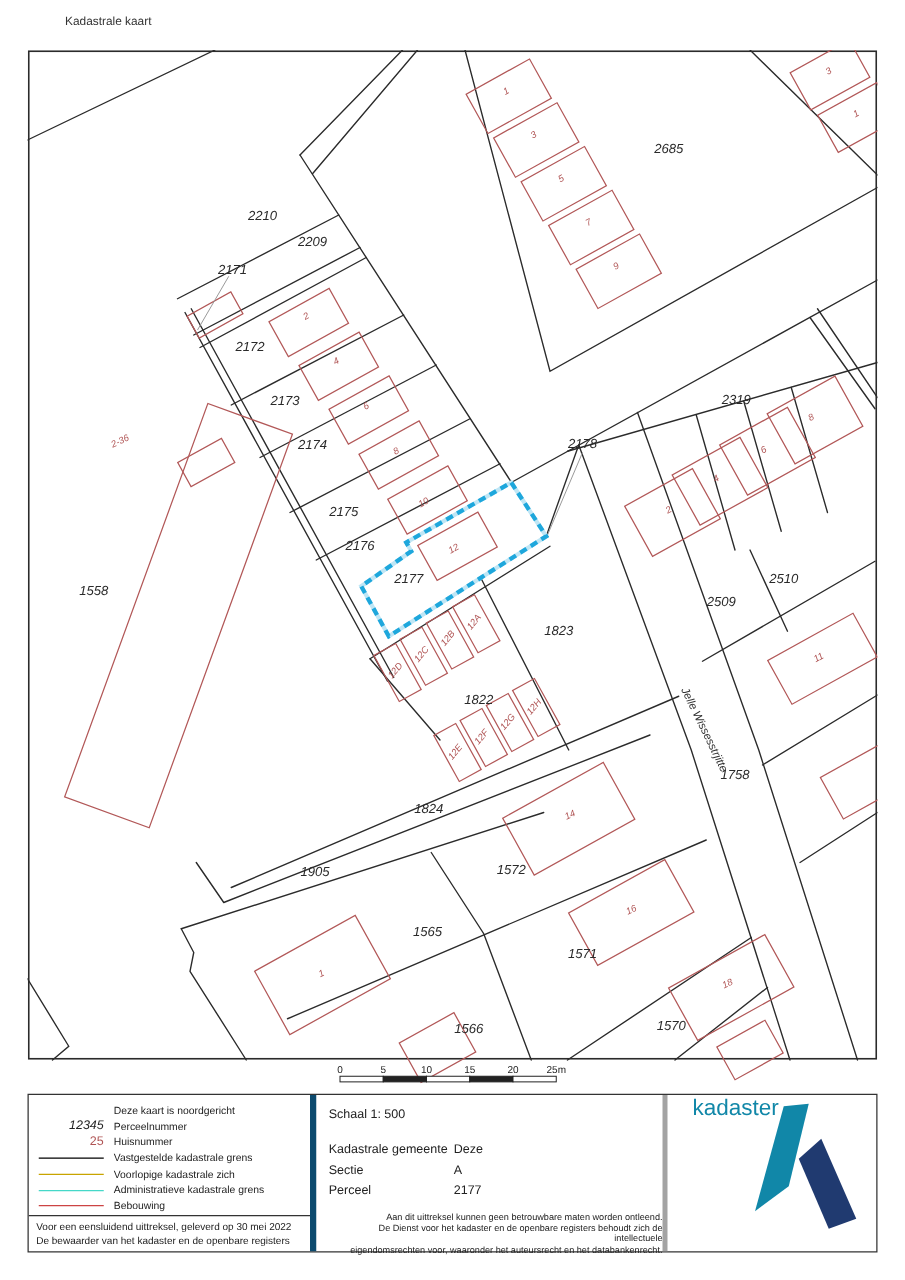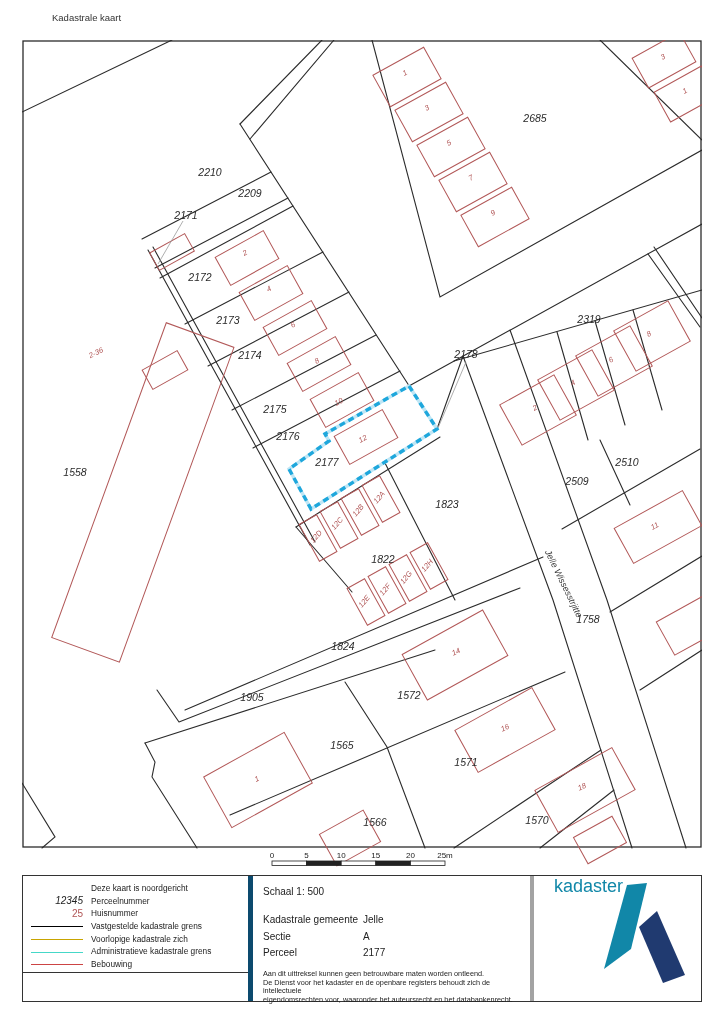--- a/index.html
+++ b/index.html
@@ -30,21 +30,21 @@
   .llabel { flex:1; }
   #legend-divider { position:absolute; left:0; top:96px; width:100%; border-top:1px solid #333; }
   #legend-foot { position:absolute; left:6px; top:100px; font-size:8px; line-height:11px; color:#222; }
 
   #detail-col { width:281px; border-right:4px solid #a3a3a3; position:relative; color:#222; }
   #schaal { position:absolute; left:10px; top:10px; font-size:10px; }
   #detail-rows { position:absolute; left:10px; top:38px; font-size:10px; }
   .drow { display:flex; height:16.5px; }
   .dlabel { width:100px; }
   .dvalue { }
-  #disclaimer { position:absolute; left:10px; top:94px; font-size:7.3px; line-height:8.6px; color:#222; }
+  #disclaimer { position:absolute; left:10px; top:94px; font-size:7.3px; line-height:8.6px; color:#222;text-align:right; }
 
   #logo-col { flex:1; position:relative; }
   #logo-text { position:absolute; left:20px; top:0; font-size:18px; }
   #logo-mark { position:absolute; right:2px; top:0; }
 </style>
 </head>
 <body>
 
 <div id="page-title">Kadastrale kaart</div>
 
@@ -245,28 +245,32 @@
         <div class="lrow">
           <span class="lsample"><span class="line" style="border-top-color: rgb(69, 216, 200);"></span></span>
           <span class="llabel">Administratieve kadastrale grens</span>
         </div>
         <div class="lrow">
           <span class="lsample"><span class="line" style="border-top-color: rgb(204, 68, 68);"></span></span>
           <span class="llabel">Bebouwing</span>
         </div>
       </div>
     <div id="legend-divider"></div>
+    <div id="legend-foot">
+      <div>Voor een eensluidend uittreksel, geleverd op 30 mei 2022</div>
+      <div>De bewaarder van het kadaster en de openbare registers</div>
+    </div>
   </div>
 
   <div id="detail-col" class="fcol">
     <div id="schaal">Schaal 1: 500</div>
     <div id="detail-rows">
         <div class="drow">
           <span class="dlabel">Kadastrale gemeente</span>
-          <span class="dvalue">Jelle</span>
+          <span class="dvalue">Deze</span>
         </div>
         <div class="drow">
           <span class="dlabel">Sectie</span>
           <span class="dvalue">A</span>
         </div>
         <div class="drow">
           <span class="dlabel">Perceel</span>
           <span class="dvalue">2177</span>
         </div>
       </div>

